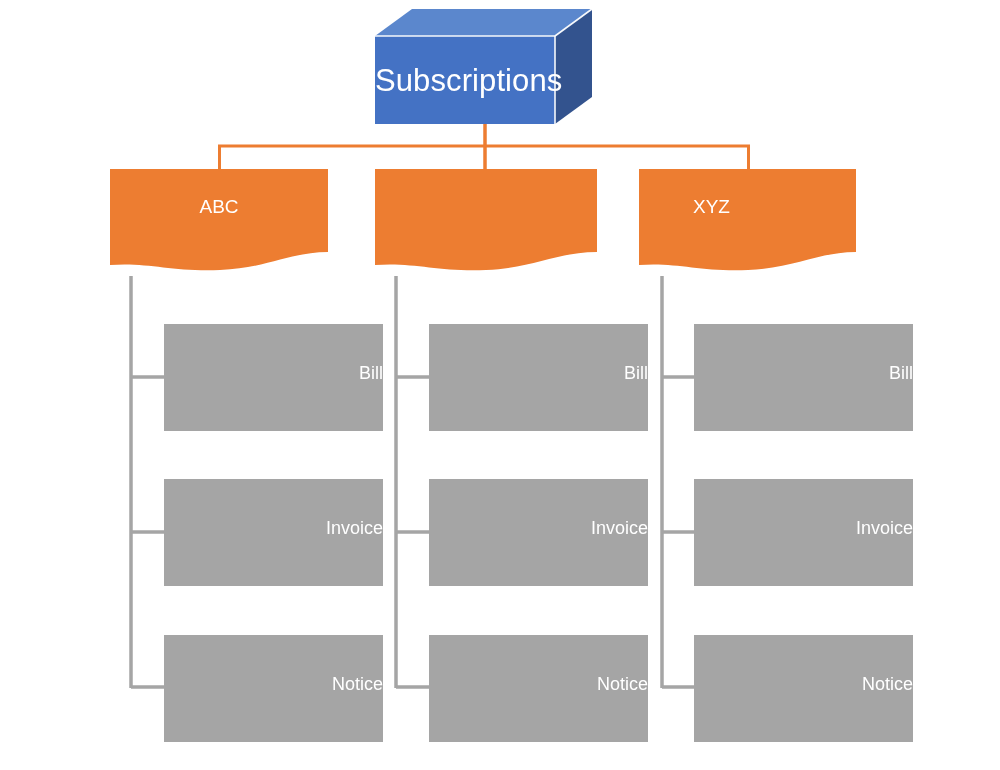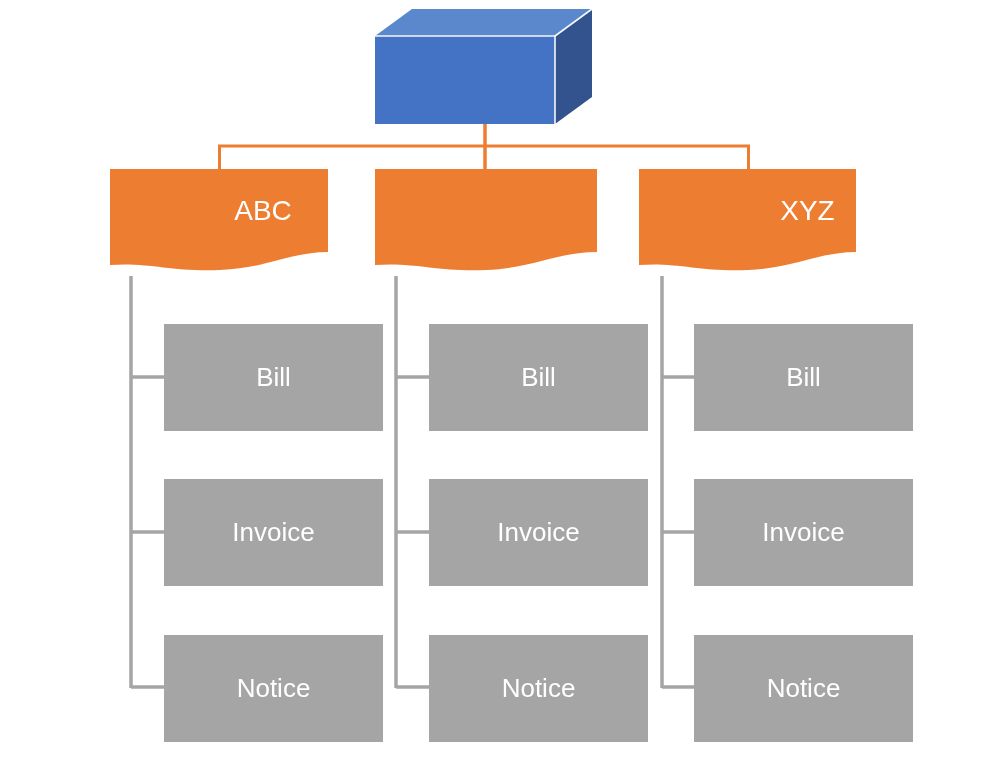--- a/index.html
+++ b/index.html
@@ -32,25 +32,25 @@
     text-align: center;
     white-space: nowrap;
     pointer-events: none;
     line-height: 1;
   }
   .root-label {
     font-size: 31px;
     letter-spacing: 0.1px;
   }
   .branch-label {
-    font-size: 28px;
-    padding-left: 44px;
+    font-size: 19px;
   }
   .leaf-label {
-    font-size: 26px;
+    font-size: 18px;
+    text-align: right;
   }
 </style>
 </head>
 <body>
 
 <div id="canvas">
 
   <svg id="diagram-svg" viewBox="0 0 1000 770" xmlns="http://www.w3.org/2000/svg">
 
     <g>
@@ -118,23 +118,24 @@
       <rect x="429" y="635" width="219" height="107" fill="#A5A5A5"></rect>
     </g>
 
     <g>
       <rect x="694" y="324" width="219" height="107" fill="#A5A5A5"></rect>
       <rect x="694" y="479" width="219" height="107" fill="#A5A5A5"></rect>
       <rect x="694" y="635" width="219" height="107" fill="#A5A5A5"></rect>
     </g>
   </svg>
 
+  <div class="node-label root-label" style="left:375px; top:65px; width:180px;">Subscriptions</div>
 
   <div class="node-label branch-label" style="left:110px; top:197px; width:218px;">ABC</div>
-  <div class="node-label branch-label" style="left:655px; top:197px; width:217px;">XYZ</div>
+  <div class="node-label branch-label" style="left:603px; top:197px; width:217px;">XYZ</div>
 
   <div class="node-label leaf-label" style="left:164px; top:364px; width:219px;">Bill</div>
   <div class="node-label leaf-label" style="left:164px; top:519px; width:219px;">Invoice</div>
   <div class="node-label leaf-label" style="left:164px; top:675px; width:219px;">Notice</div>
 
   <div class="node-label leaf-label" style="left:429px; top:364px; width:219px;">Bill</div>
   <div class="node-label leaf-label" style="left:429px; top:519px; width:219px;">Invoice</div>
   <div class="node-label leaf-label" style="left:429px; top:675px; width:219px;">Notice</div>
 
   <div class="node-label leaf-label" style="left:694px; top:364px; width:219px;">Bill</div>

